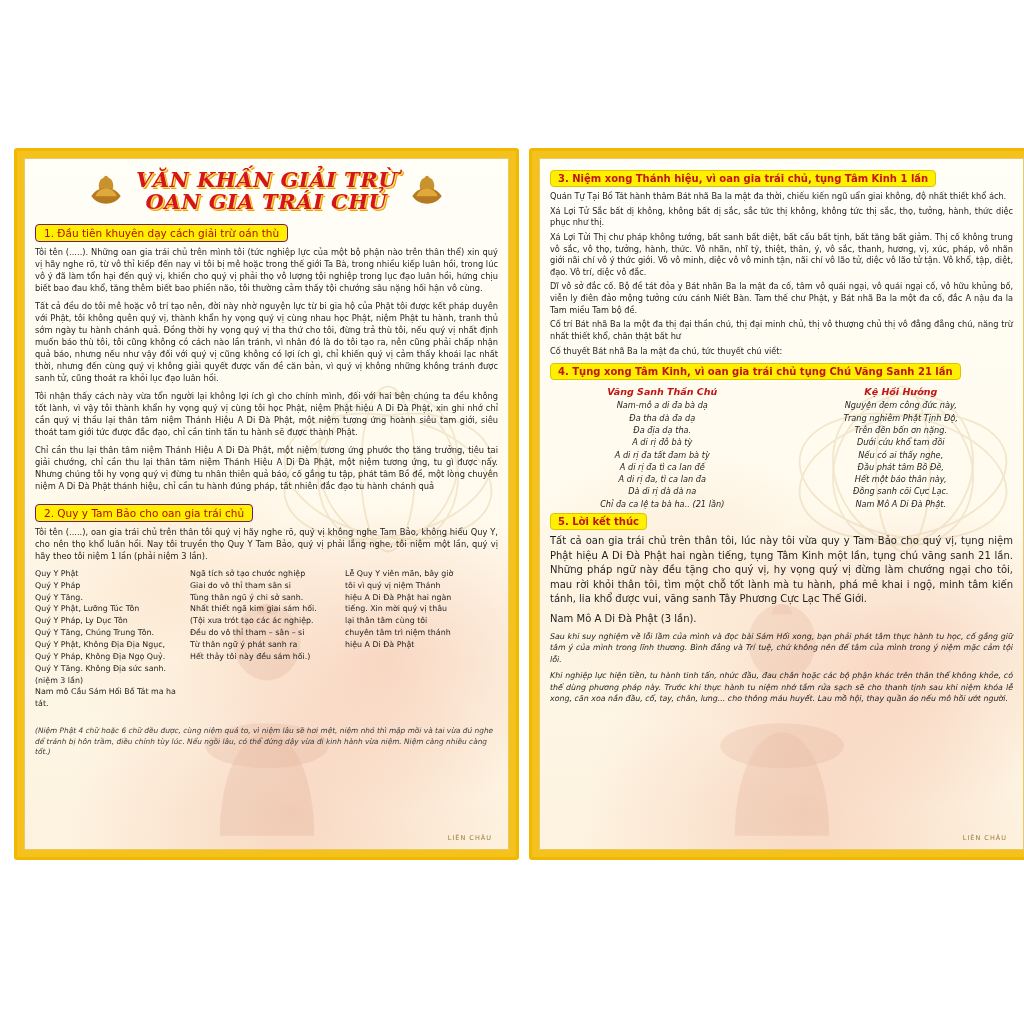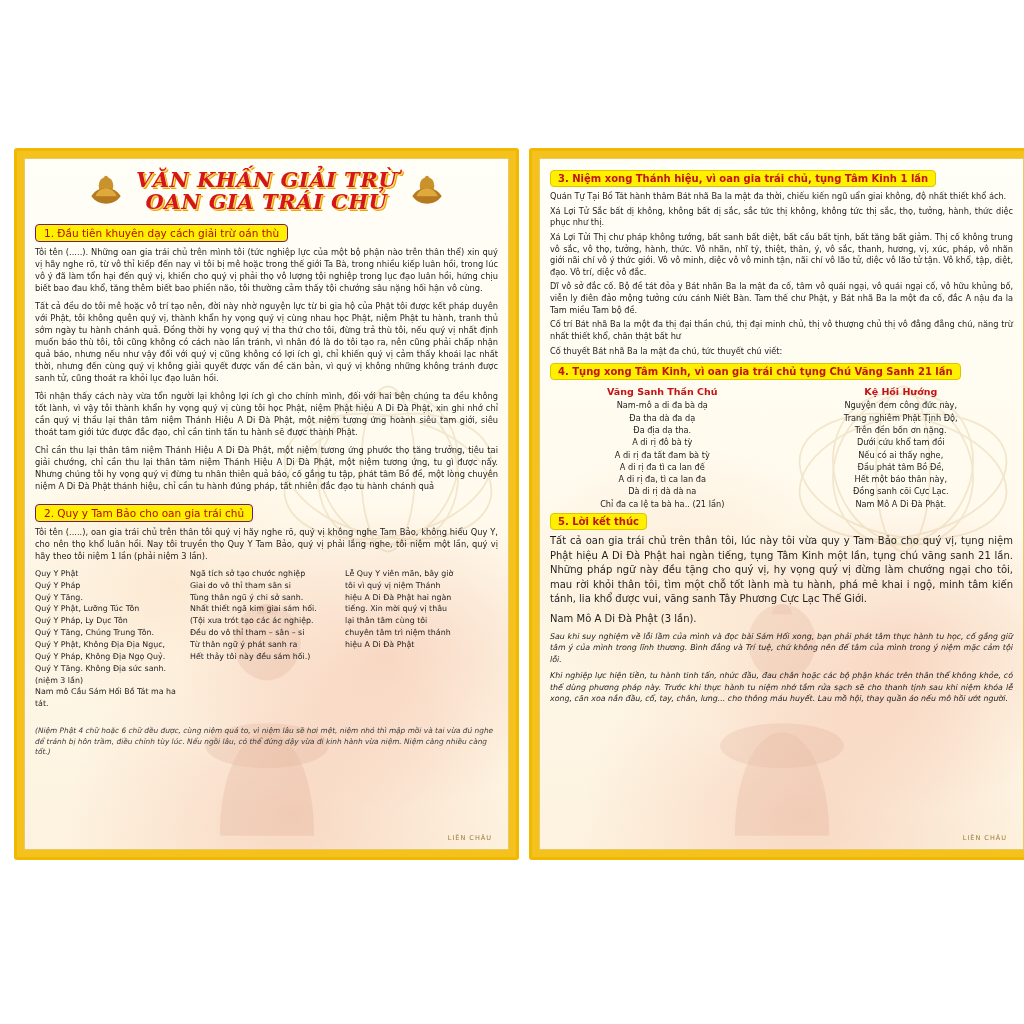--- a/index.html
+++ b/index.html
@@ -33,21 +33,21 @@
   .mantra-cols{display:flex;gap:2px;margin-top:2px;}
   .mantra-cols .col{flex:1;}
   .mantra-cols .col p{font-size:7.9px;line-height:1.5;margin:0;color:#1d1d1d;}
   .namo{font-size:8.3px;margin-top:4px;color:#1d1d1d;}
 
   
   .rhead{display:inline-block;background:#fff000;border:1px solid #e2c200;color:#c11515;font-weight:bold;font-size:10px;
      padding:2px 7px;border-radius:4px;margin:0 0 4px 0;}
   .sutra p{font-size:8.2px;line-height:1.42;margin:0 0 3px 0;color:#1d1d1d;text-align:justify;}
   .chu-wrap{margin-top:2px;}
-  .chu-cols{display:flex;gap:14px;}
+  .chu-cols{display:flex;gap:14px;font-style:italic;}
   .chu-col{flex:1;}
   .chu-title{text-align:center;color:#c11515;font-weight:bold;font-size:9.5px;margin-bottom:2px;}
   .chu-col p{font-size:8.2px;line-height:1.5;margin:0;color:#1d1d1d;text-align:center;}
   .chu-col.right p{text-align:center;}
   .sig{position:absolute;right:16px;bottom:7px;font-size:6.5px;color:#9a7b3a;letter-spacing:1px;}
   .lotus-ico{width:40px;height:40px;}
   .kq{font-size:10px;line-height:1.45;color:#1d1d1d;margin:0 0 5px 0;text-align:justify;}
   .kq.ital{font-style:italic;font-size:7.9px;}
 </style>
 </head>

